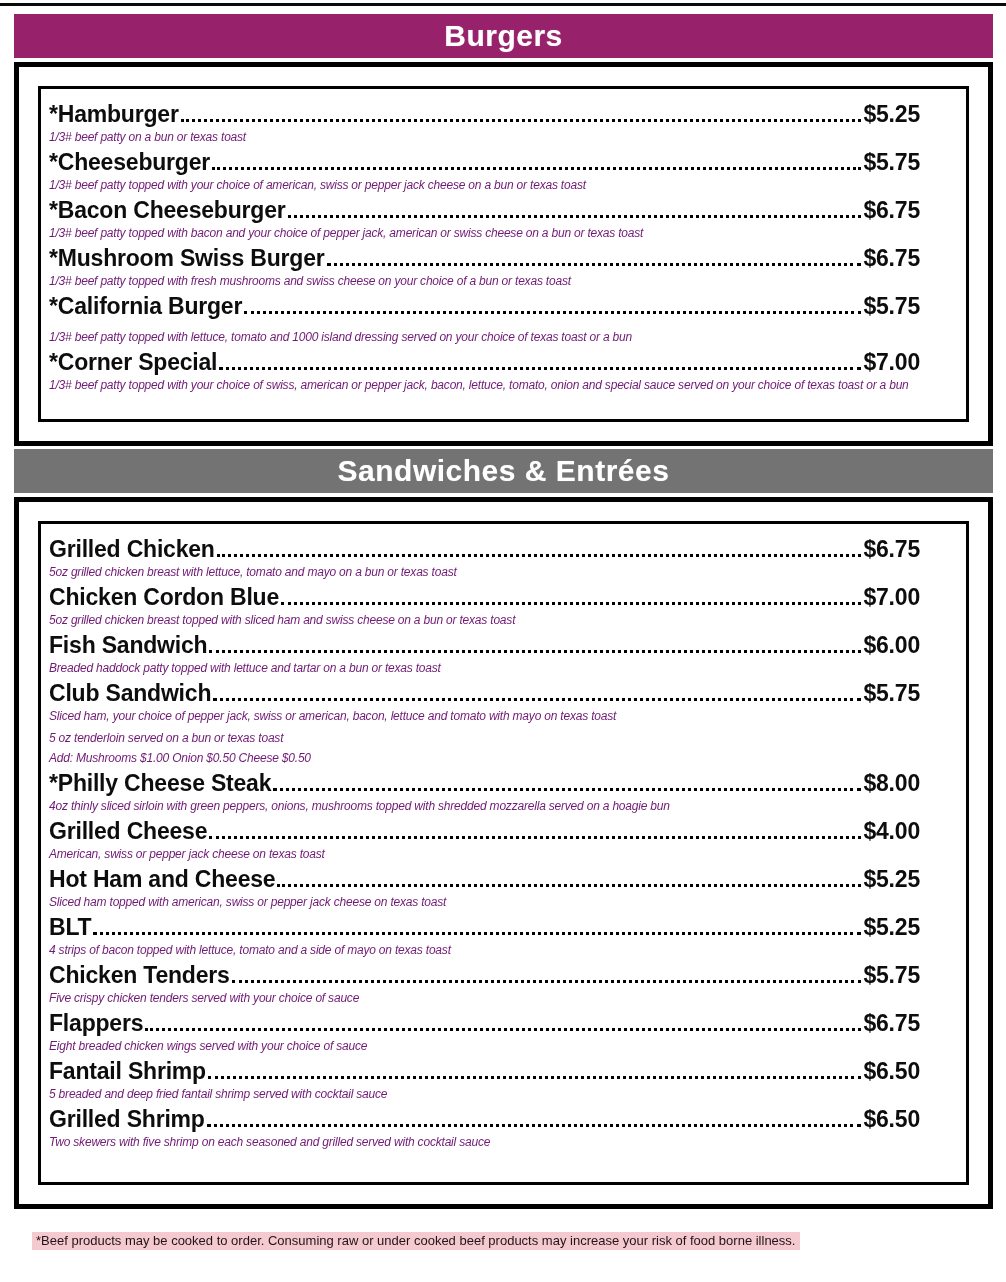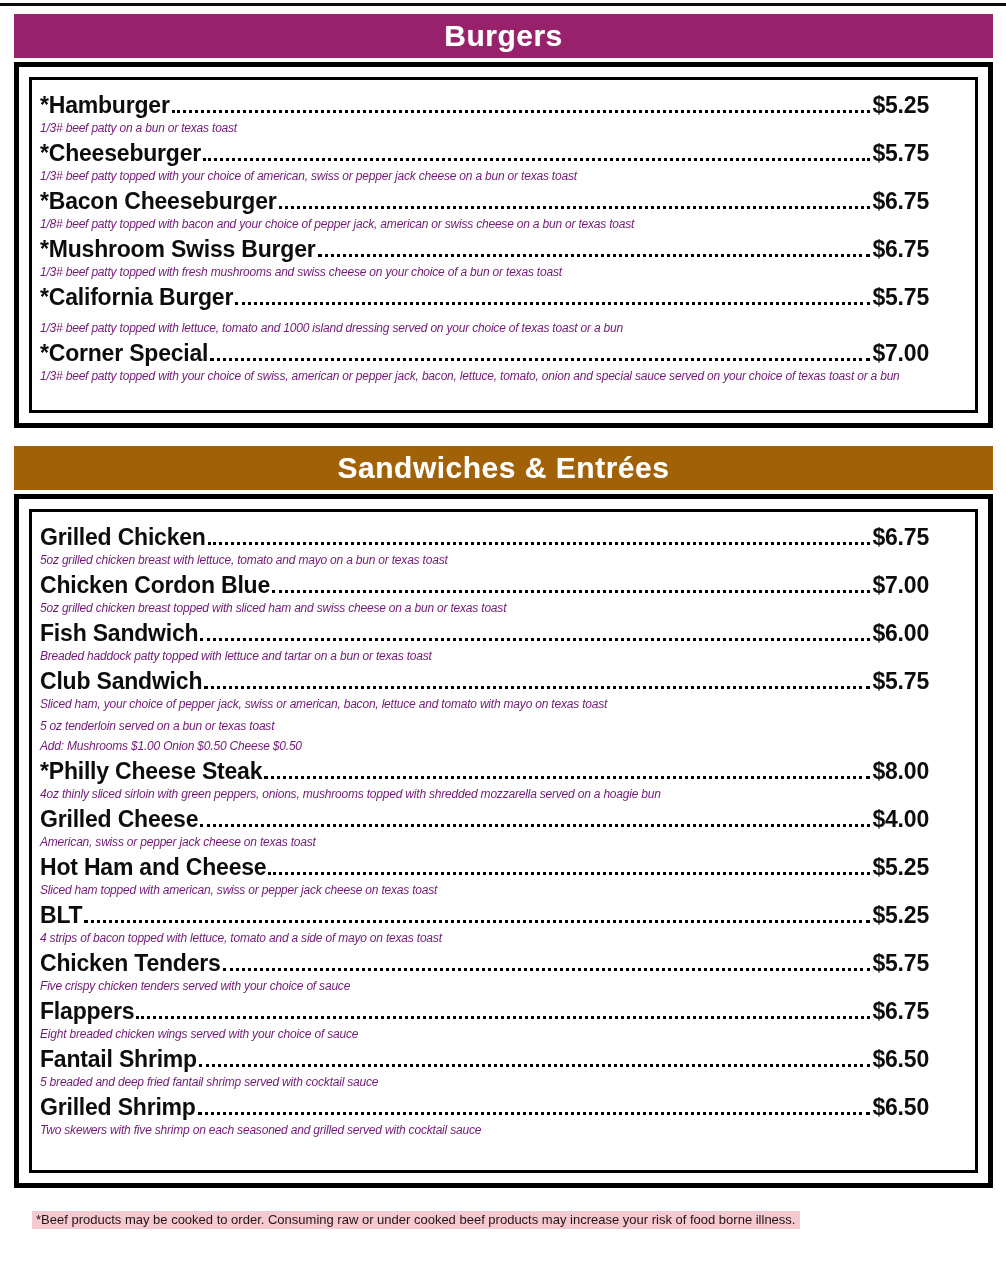--- a/index.html
+++ b/index.html
@@ -30,22 +30,22 @@
     justify-content: center;
     font-size: 30px;
     font-weight: bold;
     letter-spacing: 0.5px;
     margin-bottom: 4px;
     text-shadow: 0 0 1px rgba(255,255,255,0.4);
   }
 
   .menu-box {
     border: 5px solid #000;
-    padding: 10px;
-    margin-bottom: 18px;
+    padding: 19px;
+    margin-bottom: 3px;
     background: #fff;
   }
   .menu-box-inner {
     border: 3px solid #000;
     padding: 12px 46px 22px 8px;
   }
   #box-1 .menu-box-inner { padding-bottom: 28px; }
 
   .item { margin-bottom: 2px; }
   .item-row {
@@ -121,21 +121,21 @@
                 <span class="item-price">$5.75</span>
               </div>
               <div class="item-desc">1/3# beef patty topped with your choice of american, swiss or pepper jack cheese on a bun or texas toast</div>
             </div>
             <div class="item">
               <div class="item-row">
                 <span class="item-name">*Bacon Cheeseburger</span>
                 <span class="dots"></span>
                 <span class="item-price">$6.75</span>
               </div>
-              <div class="item-desc">1/8# beef patty topped with bacon and your choice of pepper jack, american or swiss cheese on a bun or texas toast</div>
+              <div class="item-desc">1/3# beef patty topped with bacon and your choice of pepper jack, american or swiss cheese on a bun or texas toast</div>
             </div>
             <div class="item">
               <div class="item-row">
                 <span class="item-name">*Mushroom Swiss Burger</span>
                 <span class="dots"></span>
                 <span class="item-price">$6.75</span>
               </div>
               <div class="item-desc">1/3# beef patty topped with fresh mushrooms and swiss cheese on your choice of a bun or texas toast</div>
             </div>
             <div class="item">
@@ -153,21 +153,21 @@
                 <span class="item-price">$7.00</span>
               </div>
               <div class="item-desc">1/3# beef patty topped with your choice of swiss, american or pepper jack, bacon, lettuce, tomato, onion and special sauce served on your choice of texas toast or a bun</div>
             </div>
           </div>
       </div>
     </div>
   </section>
 
   <section class="menu-section">
-    <div class="section-header" style="background-color: #a16207;">
+    <div class="section-header" style="background-color: #737373;">
       <span>Sandwiches &amp; Entrées</span>
     </div>
     <div class="menu-box" id="box-1">
       <div class="menu-box-inner">
         <div class="menu-items" id="items-1">
             <div class="item">
               <div class="item-row">
                 <span class="item-name">Grilled Chicken</span>
                 <span class="dots"></span>
                 <span class="item-price">$6.75</span>

